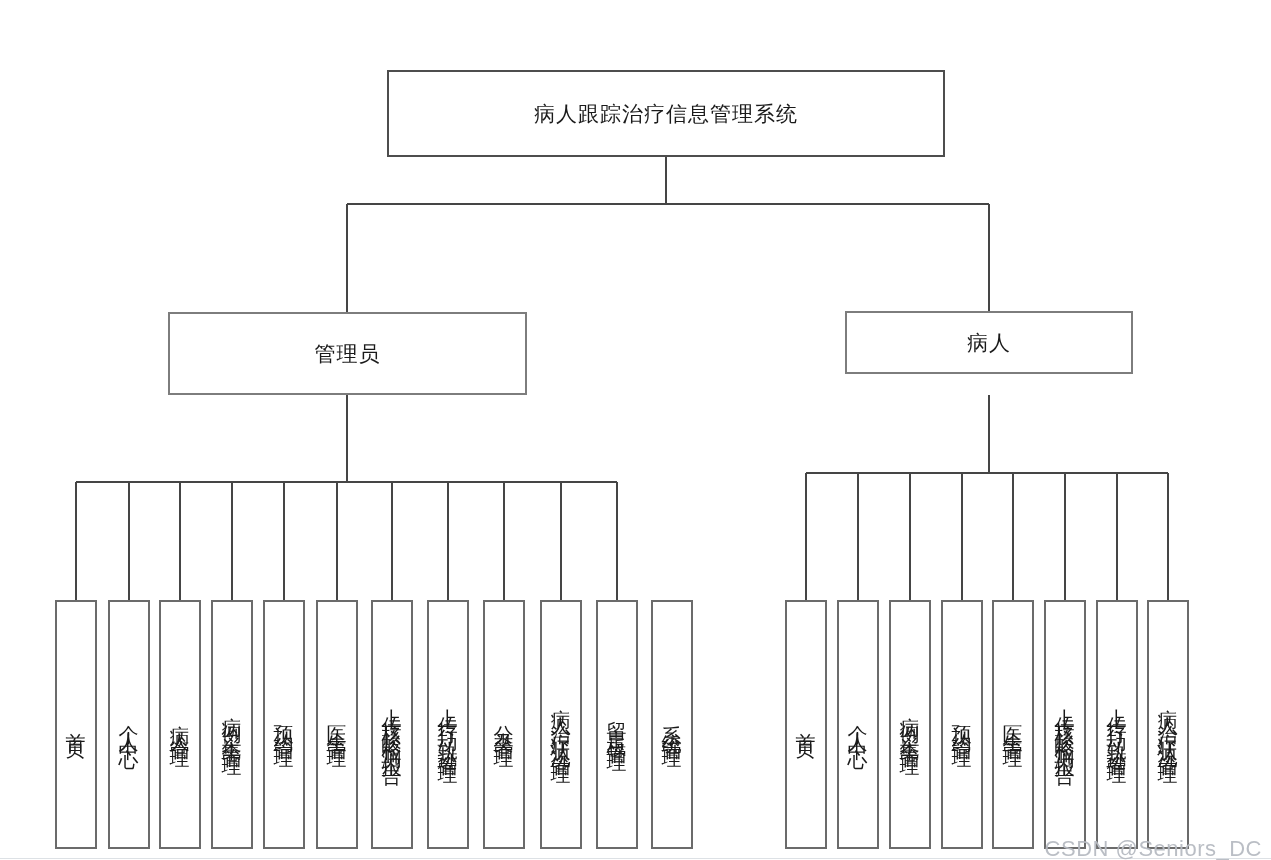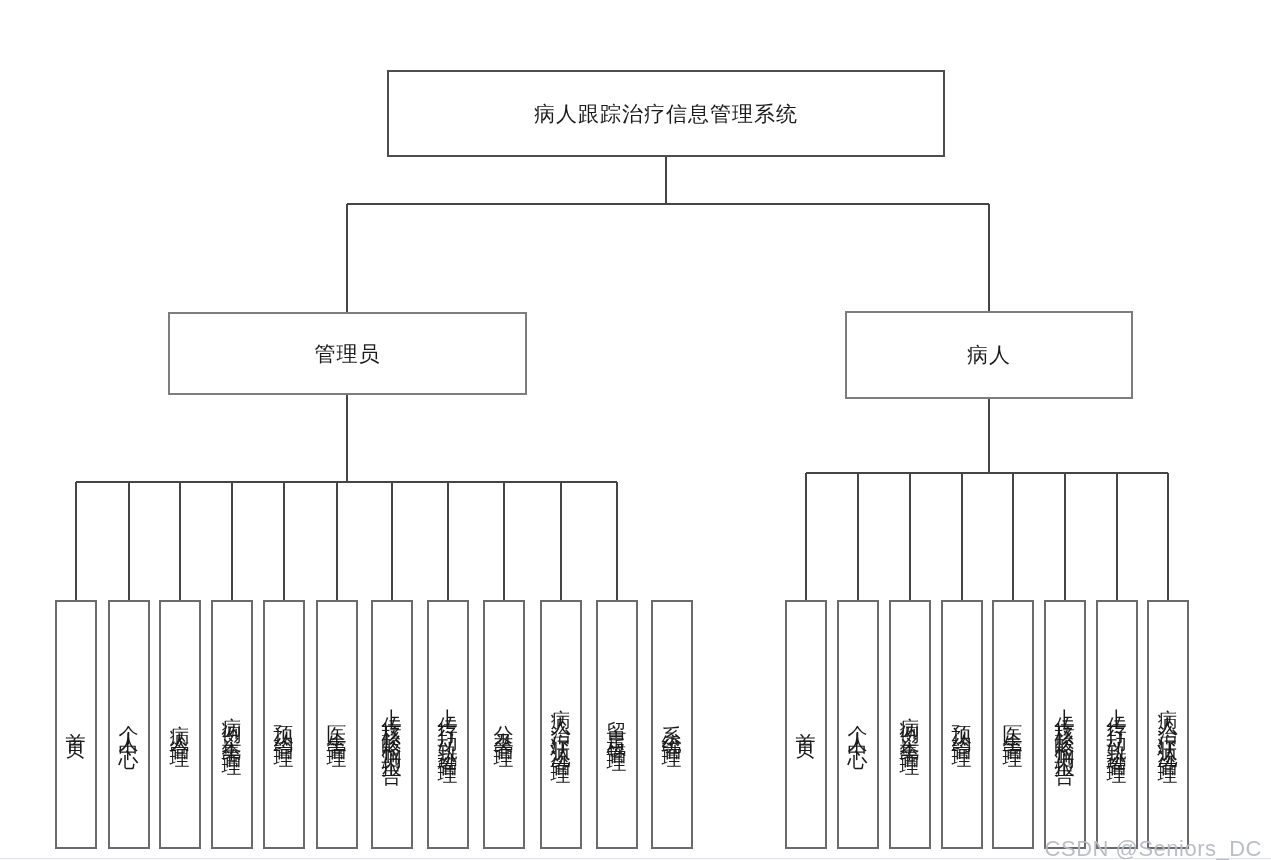--- a/index.html
+++ b/index.html
@@ -30,21 +30,21 @@
     border: 2px solid #4d4d4d;
     font-size: 21px;
     letter-spacing: 1px;
   }
   .branch-box {
     border: 2px solid #7d7d7d;
     font-size: 21px;
     letter-spacing: 1px;
   }
   #branch-admin { left: 168px; top: 312px; width: 359px; height: 83px; }
-  #branch-patient { left: 845px; top: 311px; width: 288px; height: 88px; }
+  #branch-patient { left: 845px; top: 311px; width: 288px; height: 63px; }
   .leaf-box {
     top: 600px;
     width: 42px;
     height: 249px;
     border: 2px solid #6b6b6b;
     font-size: 20px;
     z-index: 2;
   }
   .leaf-box .vtext {
     writing-mode: vertical-rl;

